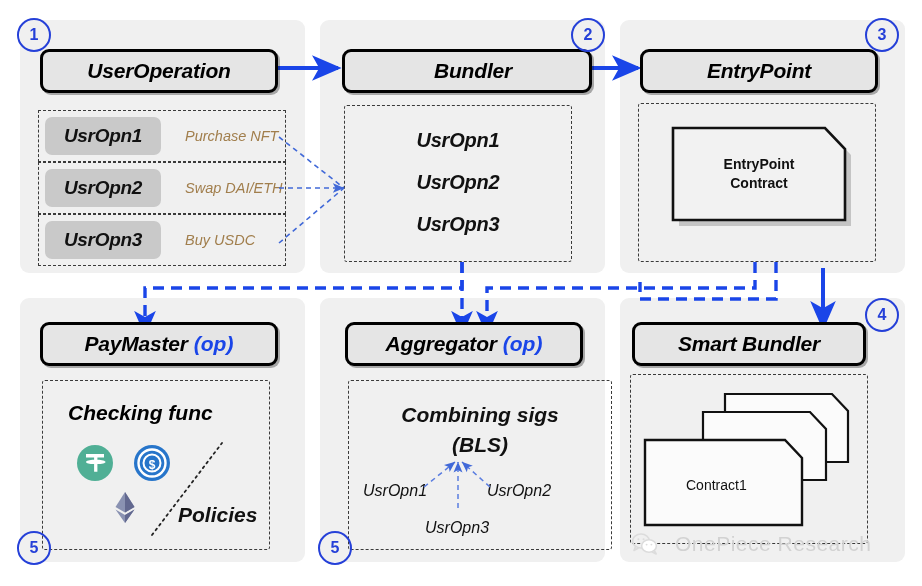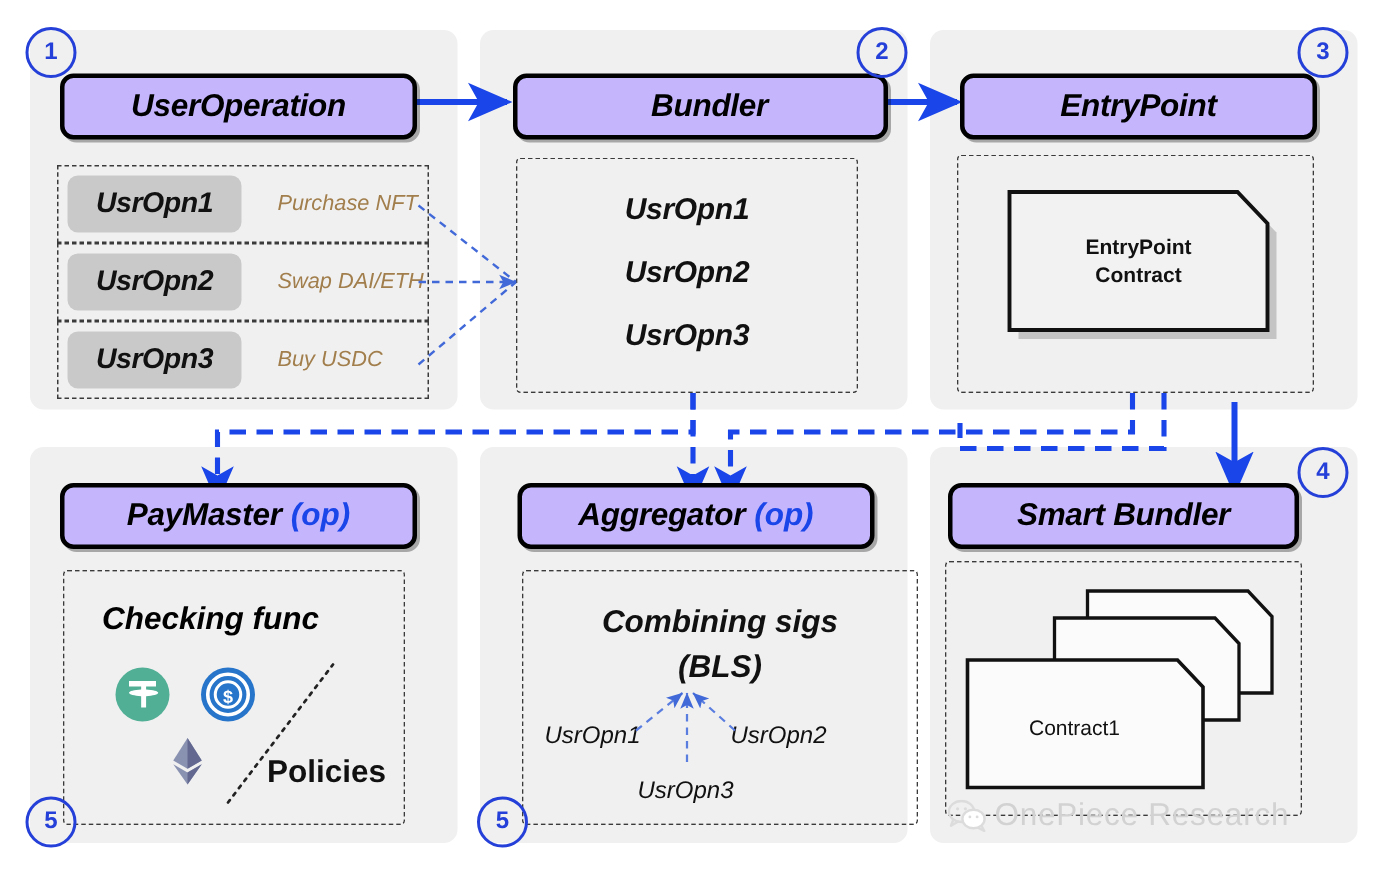--- a/index.html
+++ b/index.html
@@ -39,21 +39,21 @@
     align-items: center;
     justify-content: center;
     background: transparent;
     z-index: 40;
     font-family: "Liberation Sans", sans-serif;
   }
 
   
   .title-box {
     position: absolute;
-    background: #c4b5fd;
+    background: #e5e5e5;
     border: 3px solid #000000;
     border-radius: 9px;
     display: flex;
     align-items: center;
     justify-content: center;
     box-shadow: 2px 2px 0 rgba(0,0,0,0.30);
     z-index: 20;
   }
   .title-box .t {
     font-style: italic;
@@ -142,20 +142,21 @@
   .checking-title {
     position: absolute;
     font-style: italic;
     font-weight: bold;
     font-size: 21px;
     color: #000000;
     white-space: nowrap;
   }
   .policies-label {
     position: absolute;
+    font-style: italic;
     font-weight: bold;
     font-size: 21px;
     color: #111;
     white-space: nowrap;
   }
 
   
   .agg-title {
     position: absolute;
     width: 100%;
@@ -180,21 +181,21 @@
     font-weight: normal;
     font-size: 14px;
     color: #111;
   }
 
   
   .watermark {
     position: absolute;
     display: flex;
     align-items: center;
-    gap: 5px;
+    gap: 17px;
     color: #d2d2d2;
     font-size: 21px;
     letter-spacing: 0.5px;
     z-index: 30;
     pointer-events: none;
   }
 
   svg.overlay {
     position: absolute;
     left: 0;

